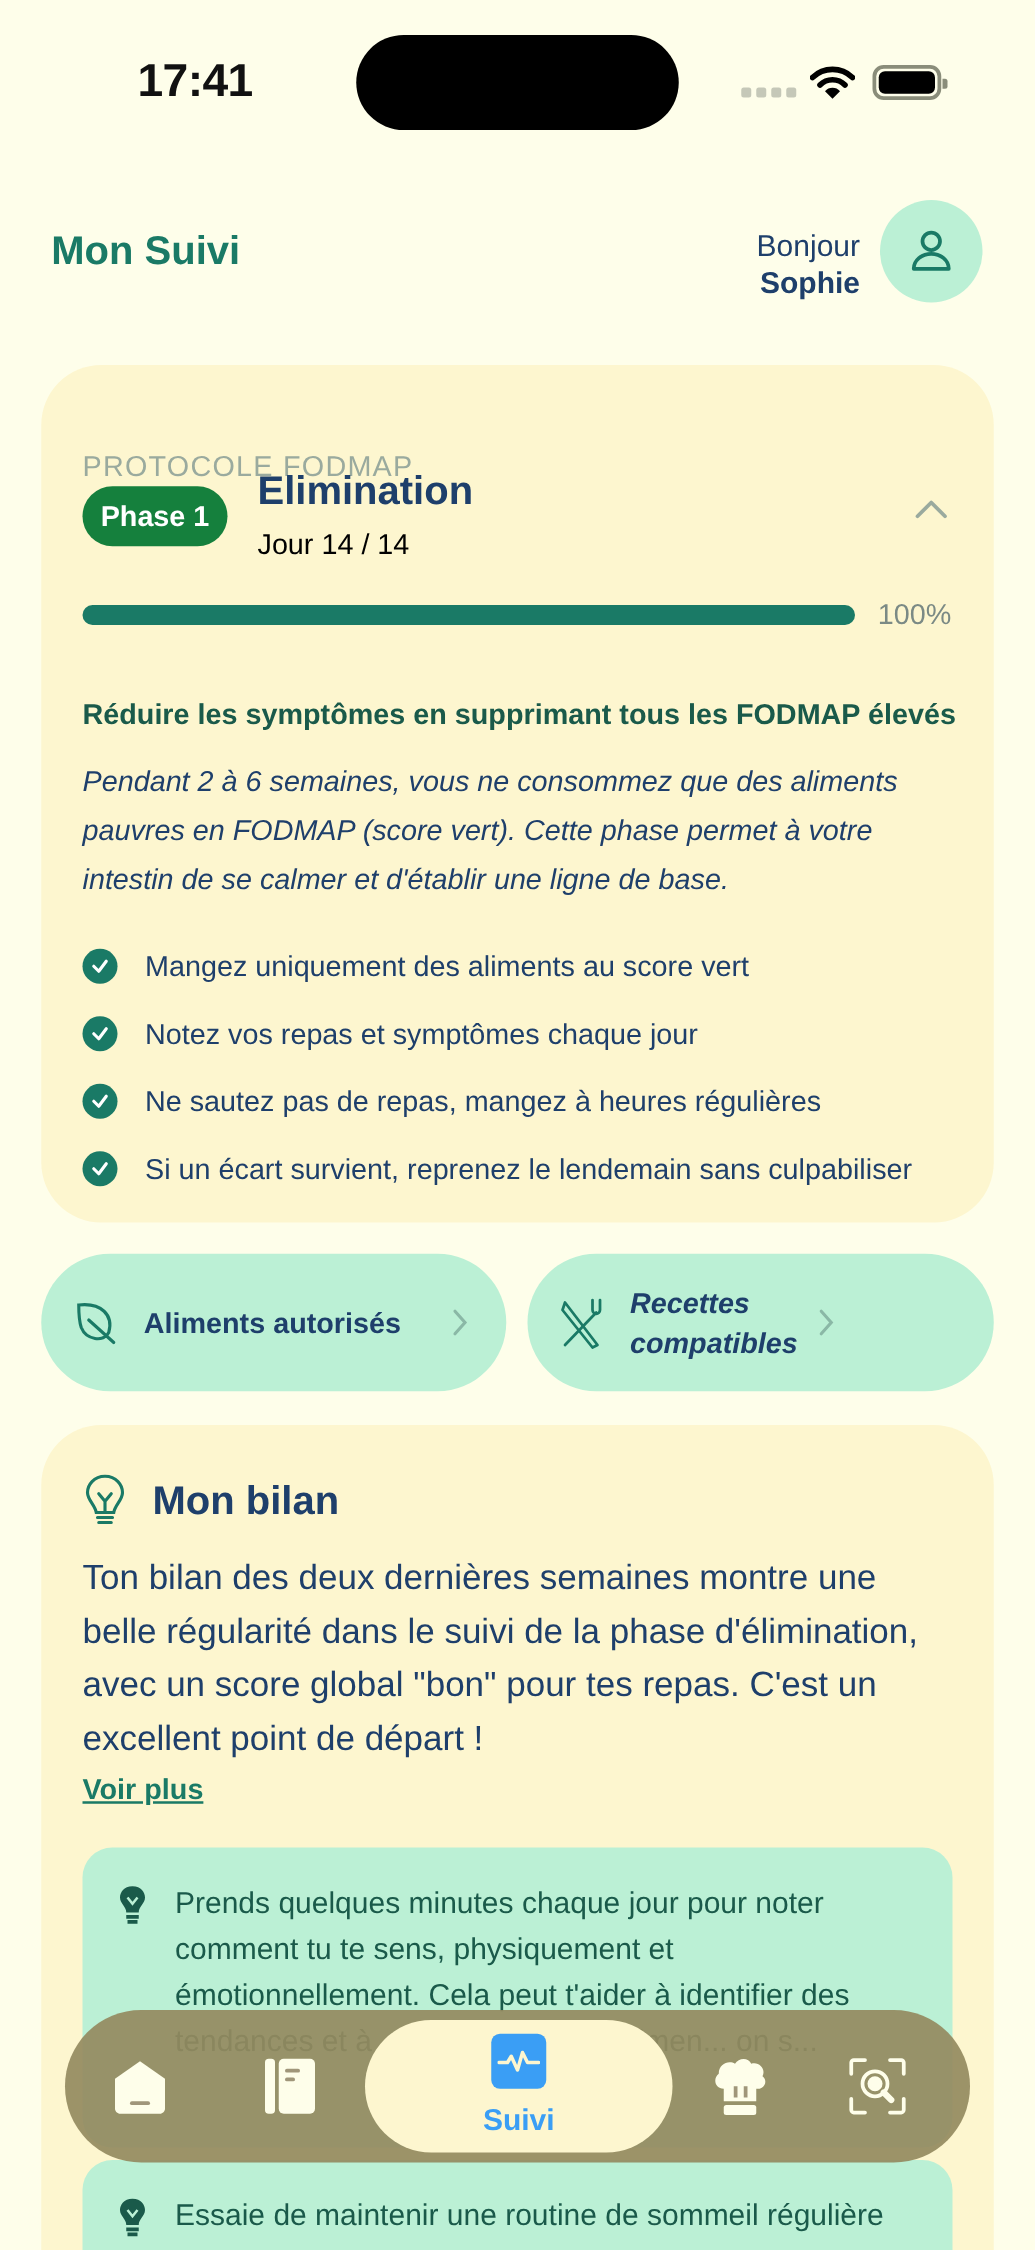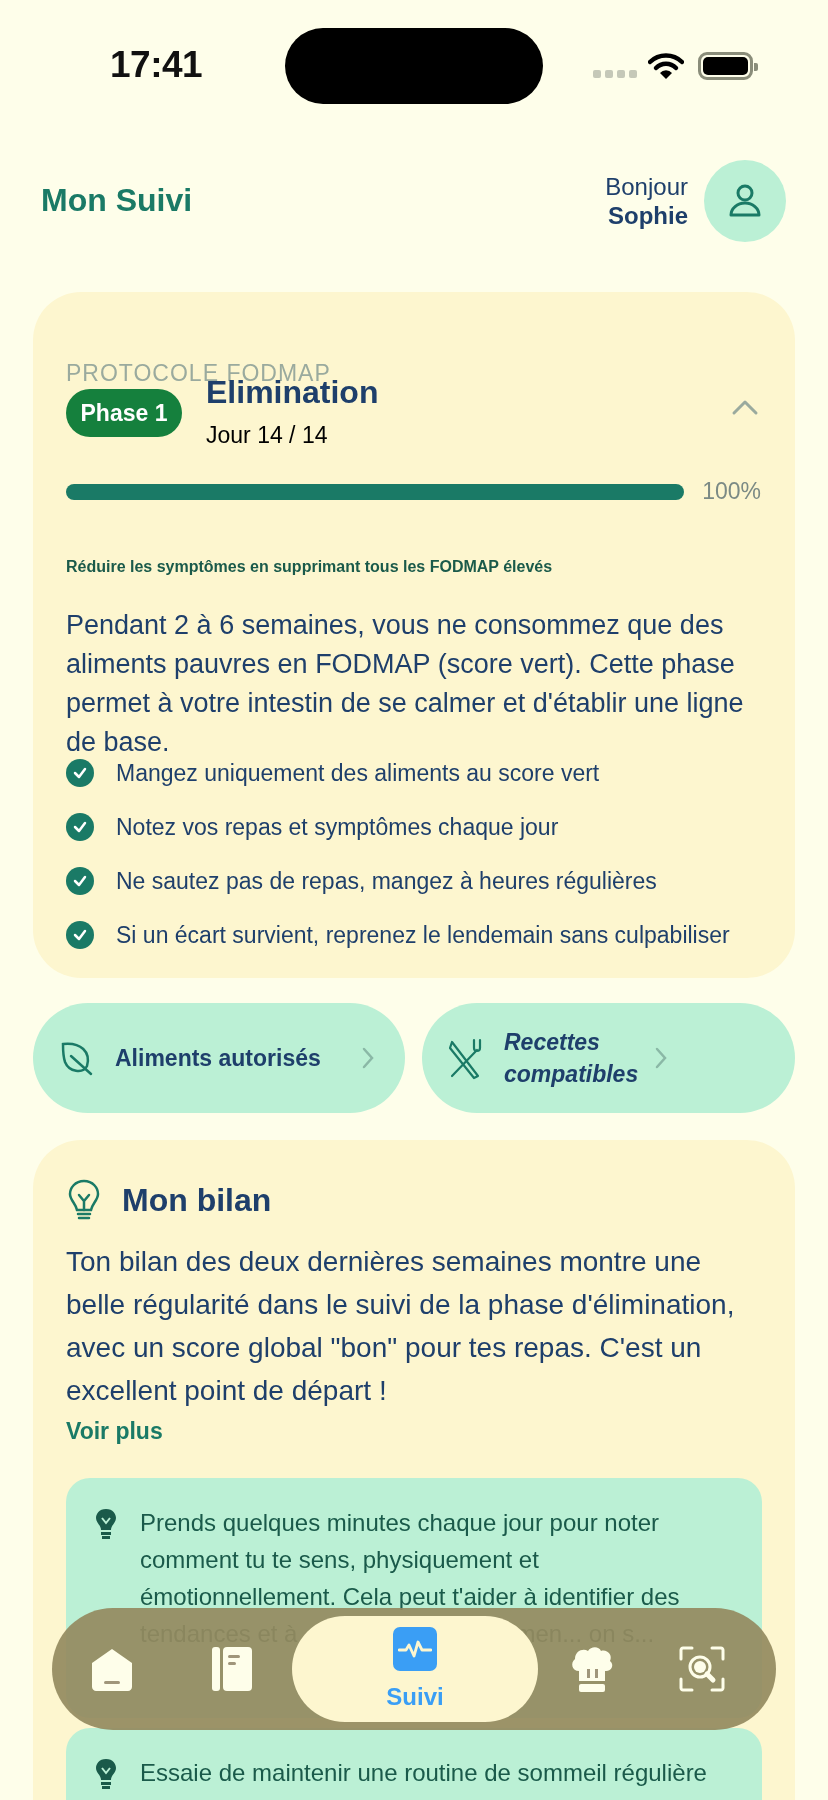--- a/index.html
+++ b/index.html
@@ -16,51 +16,51 @@
   .signal { position: absolute; left: 593px; top: 70px; display: flex; gap: 4px; }
   .signal span { width: 8px; height: 8px; border-radius: 2px; background: #c5c8b8; }
   .wifi { position: absolute; left: 648px; top: 52px; }
   .battery { position: absolute; left: 698px; top: 52px; width: 55px; height: 28px; border: 3px solid #8a8d7a; border-radius: 9px; padding: 2px; }
   .battery .fill { width: 100%; height: 100%; background: #000; border-radius: 5px; }
   .battery .nub { position: absolute; right: -8px; top: 8px; width: 4px; height: 8px; background: #8a8d7a; border-radius: 0 2px 2px 0; }
 
   .header { position: absolute; top: 160px; left: 0; width: 828px; height: 84px; }
   .page-title { position: absolute; left: 41px; top: 22px; font-size: 32px; font-weight: 700; color: #1a7a66; }
   .greeting { position: absolute; right: 140px; top: 12px; text-align: right; font-size: 24px; line-height: 29px; }
-  .greeting .hello { color: #1e3f6b; display: block; }
+  .greeting .hello { color: #1e3f6b; display: block; margin-top: 11px; }
   .greeting .name { color: #1e3f6b; font-weight: 700; display: block; }
   .avatar { position: absolute; right: 42px; top: 0; width: 82px; height: 82px; border-radius: 50%; background: #bbf0d5; display: flex; align-items: center; justify-content: center; }
 
   .card { position: absolute; left: 33px; width: 762px; background: #fdf6cf; border-radius: 48px; }
   .protocol-card { top: 292px; height: 686px; }
   .eyebrow { position: absolute; left: 33px; top: 36px; font-size: 23px; color: #9aaa9e; letter-spacing: 1px; margin-top: 32px; }
   .phase-badge { position: absolute; left: 33px; top: 97px; width: 116px; height: 48px; border-radius: 24px; background: #15803d; color: #fff; font-weight: 700; font-size: 23px; display: flex; align-items: center; justify-content: center; }
   .phase-title { position: absolute; left: 173px; top: 82px; font-size: 32px; font-weight: 700; color: #1e3f6b; }
   .phase-day { position: absolute; left: 173px; top: 130px; font-size: 23px; color: #000000; }
   .collapse { position: absolute; right: 36px; top: 106px; }
   .progress { position: absolute; left: 33px; top: 192px; width: 618px; height: 16px; border-radius: 8px; background: #1a7a66; }
   .progress-pct { position: absolute; right: 34px; top: 186px; font-size: 23px; color: #7b8a85; }
-  .goal { position: absolute; left: 33px; top: 266px; font-size: 16px; font-weight: 700; color: #1a5a4a; text-align: center; }
-  .desc { position: absolute; left: 33px; top: 314px; width: 700px; font-size: 27px; line-height: 39px; color: #1e3f6b; }
+  .goal { position: absolute; left: 33px; top: 266px; font-size: 23px; font-weight: 700; color: #1a5a4a; text-align: center; }
+  .desc { position: absolute; left: 33px; top: 314px; width: 700px; font-size: 23px; line-height: 39px; color: #1e3f6b; font-style: italic; }
   .rules { position: absolute; left: 33px; top: 454px; list-style: none; }
   .rules li { display: flex; align-items: center; height: 54px; font-size: 23px; color: #1e3f6b; }
   .rules .check { width: 28px; height: 28px; border-radius: 50%; background: #1a7a66; display: flex; align-items: center; justify-content: center; margin-right: 22px; }
 
   .shortcut { position: absolute; top: 1003px; height: 110px; background: #bbf0d5; border-radius: 55px; display: flex; align-items: center; }
   .sc-foods { left: 33px; width: 372px; }
   .sc-recipes { left: 422px; width: 373px; }
   .shortcut .icon { margin-left: 24px; width: 40px; display: flex; justify-content: center; }
   .shortcut .label { margin-left: 18px; font-size: 23px; font-weight: 700; color: #1e3f6b; line-height: 32px; flex: 1; }
   .shortcut .chev { margin-right: 30px; }
 
   .bilan-card { top: 1140px; height: 720px; }
   .bilan-head { position: absolute; left: 33px; top: 38px; display: flex; align-items: center; }
   .bilan-title { margin-left: 20px; font-size: 32px; font-weight: 700; color: #1e3f6b; }
   .bilan-text { position: absolute; left: 33px; top: 100px; width: 700px; font-size: 28px; line-height: 43px; color: #1e3f6b; }
-  .see-more { position: absolute; left: 33px; top: 278px; font-size: 23px; font-weight: 700; color: #1a7a66; }
+  .see-more { position: absolute; left: 33px; top: 278px; font-size: 23px; font-weight: 700; color: #1a7a66; text-decoration: underline; }
   .tip { position: absolute; left: 33px; width: 696px; background: #bbf0d5; border-radius: 24px; padding: 26px 30px 26px 74px; font-size: 24px; line-height: 37px; color: #1a5a4a; }
   .tip .bulb { position: absolute; left: 28px; top: 30px; }
   .tip-1 { top: 338px; height: 240px; }
   .tip-2 { top: 588px; height: 140px; }
 
   .tabbar { position: absolute; left: 52px; top: 1608px; width: 724px; height: 122px; border-radius: 61px; background: rgba(148,138,96,0.92); display: flex; align-items: center; }
   .tab { position: absolute; top: 0; height: 122px; display: flex; align-items: center; justify-content: center; }
   .tab-active { left: 240px; width: 246px; height: 106px; top: 8px; background: #fdf6cf; border-radius: 53px; gap: 12px; flex-direction: column; }
   .tab-active .lbl { color: #3a9ef5; font-weight: 700; font-size: 24px; }
   .suivi-icon { width: 44px; height: 44px; border-radius: 7px; background: #3a9ef5; display: flex; align-items: center; justify-content: center; }

